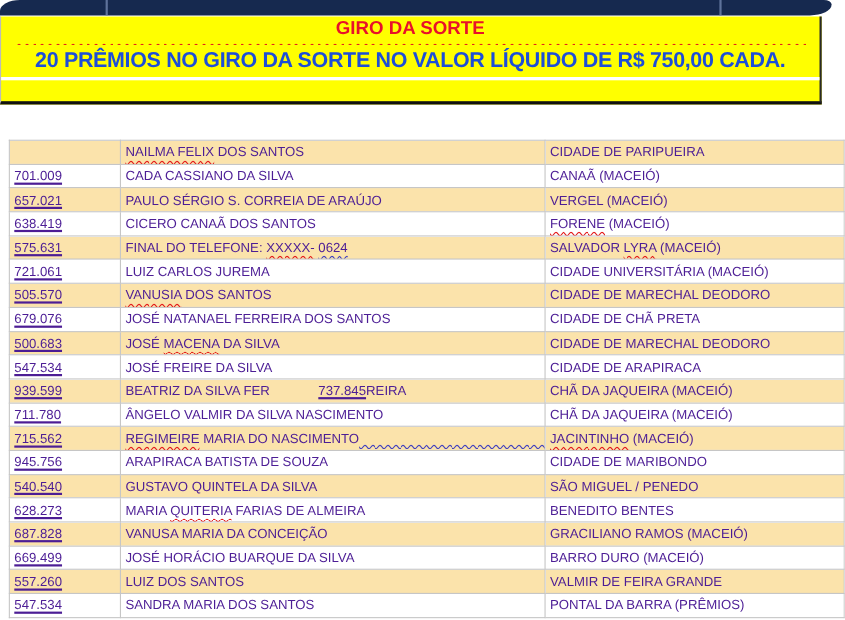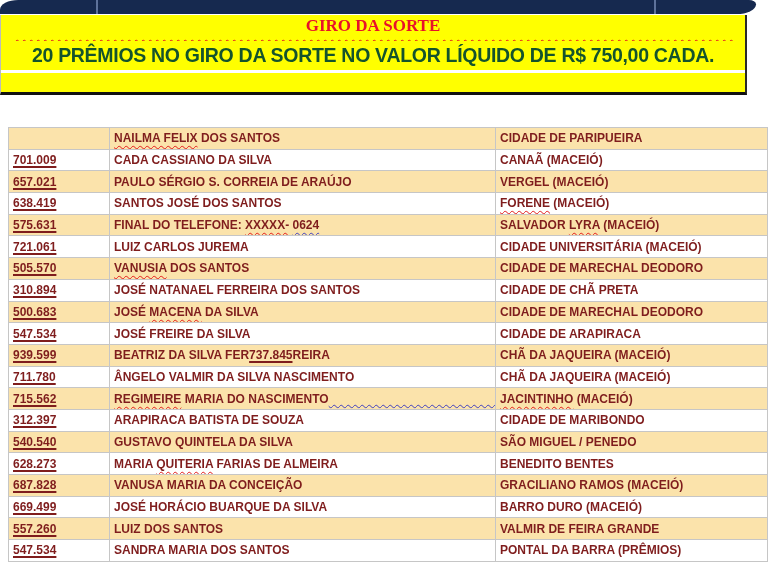--- a/index.html
+++ b/index.html
@@ -25,57 +25,58 @@
     position:absolute;left:0;top:15px;width:747px;height:80px;
     background:#ffff00;
     border-right:2px solid #2a2a2a;
     border-bottom:3px solid #111111;
     border-left:1px solid #bbbbbb;
     box-sizing:border-box;
     display:flex;flex-direction:column;align-items:center;
   }
   .hdr-title{
     margin:2px 0 0 0;font-size:17px;line-height:17px;font-weight:bold;
-    letter-spacing:0px;text-align:center;font-family:Liberation Serif, serif;
+    letter-spacing:0px;text-align:center;
   }
   .hdr-squiggle{
     width:97%;height:7px;line-height:2px;font-size:9px;overflow:hidden;
     text-decoration-line:underline;text-decoration-style:wavy;
     text-decoration-color:#e31b1b;text-decoration-thickness:1px;
     text-decoration-skip-ink:none;white-space:nowrap;
   }
   .hdr-subtitle{
     margin:3px 0 0 0;font-size:19.5px;line-height:22px;font-weight:bold;
     letter-spacing:-0.3px;text-align:center;white-space:nowrap;
   }
   .hdr-divider{width:100%;height:3px;background:#ffffff;margin-top:4px;}
   .hdr-strip{flex:1;width:100%;}
   
   .table-wrap{position:absolute;left:8px;top:127px;width:760px;height:434px;}
   table.winners{
     border-collapse:collapse;table-layout:fixed;width:100%;height:100%;
   }
   table.winners td{
     border:1px solid #c6c6c6;
-    padding:0 4px;font-size:12px;font-weight:bold;color:#7f1d1d;
+    padding:0 4px;font-size:12px;font-weight:normal;color:#4c1d95;
     white-space:nowrap;overflow:hidden;vertical-align:middle;
   }
   table.winners tr{height:21.7px;}
   td.c-num{width:92px;padding-left:2px;}
   td.c-name{width:377px;}
   td.c-city{}
   .row-cream td{background:#fbe3ab;}
   .row-white td{background:#ffffff;}
   .num-text{
     text-decoration:underline;text-decoration-thickness:1.5px;
     text-underline-offset:2px;
   }
   .u-solid{
     text-decoration:underline;text-decoration-thickness:1.5px;
     text-underline-offset:2px;
+    padding-left:44px;
   }
   .sq-red{
     text-decoration-line:underline;text-decoration-style:wavy;
     text-decoration-color:#e31b1b;text-decoration-thickness:1px;
     text-underline-offset:3px;text-decoration-skip-ink:none;
   }
   .sq-blue{
     text-decoration-line:underline;text-decoration-style:wavy;
     text-decoration-color:#3f3fbf;text-decoration-thickness:1px;
     text-underline-offset:3px;text-decoration-skip-ink:none;margin-top:28px;
@@ -91,21 +92,21 @@
 <body>
 
 <div class="topbar">
   <div class="sep sep-1"></div>
   <div class="sep sep-2"></div>
 </div>
 
 <div class="header-block">
   <div class="hdr-title" id="hdr-title" style="color: rgb(232, 17, 42);">GIRO DA SORTE</div>
   <div class="hdr-squiggle" id="hdr-squiggle">&nbsp;&nbsp;&nbsp;&nbsp;&nbsp;&nbsp;&nbsp;&nbsp;&nbsp;&nbsp;&nbsp;&nbsp;&nbsp;&nbsp;&nbsp;&nbsp;&nbsp;&nbsp;&nbsp;&nbsp;&nbsp;&nbsp;&nbsp;&nbsp;&nbsp;&nbsp;&nbsp;&nbsp;&nbsp;&nbsp;&nbsp;&nbsp;&nbsp;&nbsp;&nbsp;&nbsp;&nbsp;&nbsp;&nbsp;&nbsp;&nbsp;&nbsp;&nbsp;&nbsp;&nbsp;&nbsp;&nbsp;&nbsp;&nbsp;&nbsp;&nbsp;&nbsp;&nbsp;&nbsp;&nbsp;&nbsp;&nbsp;&nbsp;&nbsp;&nbsp;&nbsp;&nbsp;&nbsp;&nbsp;&nbsp;&nbsp;&nbsp;&nbsp;&nbsp;&nbsp;&nbsp;&nbsp;&nbsp;&nbsp;&nbsp;&nbsp;&nbsp;&nbsp;&nbsp;&nbsp;&nbsp;&nbsp;&nbsp;&nbsp;&nbsp;&nbsp;&nbsp;&nbsp;&nbsp;&nbsp;&nbsp;&nbsp;&nbsp;&nbsp;&nbsp;&nbsp;&nbsp;&nbsp;&nbsp;&nbsp;&nbsp;&nbsp;&nbsp;&nbsp;&nbsp;&nbsp;&nbsp;&nbsp;&nbsp;&nbsp;&nbsp;&nbsp;&nbsp;&nbsp;&nbsp;&nbsp;&nbsp;&nbsp;&nbsp;&nbsp;&nbsp;&nbsp;&nbsp;&nbsp;&nbsp;&nbsp;&nbsp;&nbsp;&nbsp;&nbsp;&nbsp;&nbsp;&nbsp;&nbsp;&nbsp;&nbsp;&nbsp;&nbsp;&nbsp;&nbsp;&nbsp;&nbsp;&nbsp;&nbsp;&nbsp;&nbsp;&nbsp;&nbsp;&nbsp;&nbsp;&nbsp;&nbsp;&nbsp;&nbsp;&nbsp;&nbsp;&nbsp;&nbsp;&nbsp;&nbsp;&nbsp;&nbsp;&nbsp;&nbsp;&nbsp;&nbsp;&nbsp;&nbsp;&nbsp;&nbsp;&nbsp;&nbsp;&nbsp;&nbsp;&nbsp;&nbsp;&nbsp;&nbsp;&nbsp;&nbsp;&nbsp;&nbsp;&nbsp;&nbsp;&nbsp;&nbsp;&nbsp;&nbsp;&nbsp;&nbsp;&nbsp;&nbsp;&nbsp;&nbsp;&nbsp;&nbsp;&nbsp;&nbsp;&nbsp;&nbsp;&nbsp;&nbsp;&nbsp;&nbsp;&nbsp;&nbsp;&nbsp;&nbsp;&nbsp;&nbsp;&nbsp;&nbsp;&nbsp;&nbsp;&nbsp;&nbsp;&nbsp;&nbsp;&nbsp;&nbsp;&nbsp;&nbsp;&nbsp;&nbsp;&nbsp;&nbsp;&nbsp;&nbsp;&nbsp;&nbsp;&nbsp;&nbsp;&nbsp;&nbsp;&nbsp;&nbsp;&nbsp;&nbsp;&nbsp;&nbsp;&nbsp;&nbsp;&nbsp;&nbsp;&nbsp;&nbsp;&nbsp;&nbsp;&nbsp;&nbsp;&nbsp;&nbsp;&nbsp;&nbsp;&nbsp;&nbsp;&nbsp;&nbsp;&nbsp;&nbsp;&nbsp;&nbsp;&nbsp;&nbsp;&nbsp;&nbsp;&nbsp;&nbsp;&nbsp;&nbsp;&nbsp;&nbsp;&nbsp;&nbsp;&nbsp;&nbsp;&nbsp;&nbsp;&nbsp;&nbsp;&nbsp;&nbsp;&nbsp;&nbsp;&nbsp;&nbsp;&nbsp;&nbsp;&nbsp;&nbsp;&nbsp;&nbsp;&nbsp;&nbsp;&nbsp;&nbsp;&nbsp;&nbsp;&nbsp;&nbsp;</div>
-  <div class="hdr-subtitle" id="hdr-subtitle" style="color: #14532d;">20 PRÊMIOS NO GIRO DA SORTE NO VALOR LÍQUIDO DE R$ 750,00 CADA.</div>
+  <div class="hdr-subtitle" id="hdr-subtitle" style="color: #1d4ed8;">20 PRÊMIOS NO GIRO DA SORTE NO VALOR LÍQUIDO DE R$ 750,00 CADA.</div>
   <div class="hdr-divider"></div>
   <div class="hdr-strip"></div>
 </div>
 
 <div class="table-wrap">
   <table class="winners">
     <tbody id="winners-body">
         <tr class="row-cream">
           <td class="c-num"></td>
           <td class="c-name"><span class="sq-red">NAILMA FELIX</span><span> DOS SANTOS</span></td>
@@ -116,40 +117,40 @@
           <td class="c-name"><span>CADA CASSIANO DA SILVA</span></td>
           <td class="c-city"><span>CANAÃ (MACEIÓ)</span></td>
         </tr>
         <tr class="row-cream">
           <td class="c-num"><span class="num-text">657.021</span></td>
           <td class="c-name"><span>PAULO SÉRGIO S. CORREIA DE ARAÚJO</span></td>
           <td class="c-city"><span>VERGEL (MACEIÓ)</span></td>
         </tr>
         <tr class="row-white">
           <td class="c-num"><span class="num-text">638.419</span></td>
-          <td class="c-name"><span>SANTOS JOSÉ DOS SANTOS</span></td>
+          <td class="c-name"><span>CICERO CANAÃ DOS SANTOS</span></td>
           <td class="c-city"><span class="sq-red">FORENE</span><span> (MACEIÓ)</span></td>
         </tr>
         <tr class="row-cream">
           <td class="c-num"><span class="num-text">575.631</span></td>
           <td class="c-name"><span>FINAL DO TELEFONE: </span><span class="sq-red">XXXXX-</span><span> </span><span class="sq-blue">0624</span></td>
           <td class="c-city"><span>SALVADOR </span><span class="sq-red">LYRA</span><span> (MACEIÓ)</span></td>
         </tr>
         <tr class="row-white">
           <td class="c-num"><span class="num-text">721.061</span></td>
           <td class="c-name"><span>LUIZ CARLOS JUREMA</span></td>
           <td class="c-city"><span>CIDADE UNIVERSITÁRIA (MACEIÓ)</span></td>
         </tr>
         <tr class="row-cream">
           <td class="c-num"><span class="num-text">505.570</span></td>
           <td class="c-name"><span class="sq-red">VANUSIA</span><span> DOS SANTOS</span></td>
           <td class="c-city"><span>CIDADE DE MARECHAL DEODORO</span></td>
         </tr>
         <tr class="row-white">
-          <td class="c-num"><span class="num-text">310.894</span></td>
+          <td class="c-num"><span class="num-text">679.076</span></td>
           <td class="c-name"><span>JOSÉ NATANAEL FERREIRA DOS SANTOS</span></td>
           <td class="c-city"><span>CIDADE DE CHÃ PRETA</span></td>
         </tr>
         <tr class="row-cream">
           <td class="c-num"><span class="num-text">500.683</span></td>
           <td class="c-name"><span>JOSÉ </span><span class="sq-red">MACENA</span><span> DA SILVA</span></td>
           <td class="c-city"><span>CIDADE DE MARECHAL DEODORO</span></td>
         </tr>
         <tr class="row-white">
           <td class="c-num"><span class="num-text">547.534</span></td>
@@ -165,21 +166,21 @@
           <td class="c-num"><span class="num-text">711.780</span></td>
           <td class="c-name"><span>ÂNGELO VALMIR DA SILVA NASCIMENTO</span></td>
           <td class="c-city"><span>CHÃ DA JAQUEIRA (MACEIÓ)</span></td>
         </tr>
         <tr class="row-cream">
           <td class="c-num"><span class="num-text">715.562</span></td>
           <td class="c-name"><span class="sq-red">REGIMEIRE</span><span> MARIA DO NASCIMENTO</span><span class="trail-blue">&nbsp;&nbsp;&nbsp;&nbsp;&nbsp;&nbsp;&nbsp;&nbsp;&nbsp;&nbsp;&nbsp;&nbsp;&nbsp;&nbsp;&nbsp;&nbsp;&nbsp;&nbsp;&nbsp;&nbsp;&nbsp;&nbsp;&nbsp;&nbsp;&nbsp;&nbsp;&nbsp;&nbsp;&nbsp;&nbsp;&nbsp;&nbsp;&nbsp;&nbsp;&nbsp;&nbsp;&nbsp;&nbsp;&nbsp;&nbsp;&nbsp;&nbsp;&nbsp;&nbsp;&nbsp;&nbsp;&nbsp;&nbsp;&nbsp;&nbsp;&nbsp;&nbsp;&nbsp;&nbsp;&nbsp;&nbsp;&nbsp;&nbsp;&nbsp;&nbsp;&nbsp;&nbsp;&nbsp;&nbsp;&nbsp;&nbsp;&nbsp;&nbsp;&nbsp;&nbsp;&nbsp;&nbsp;&nbsp;&nbsp;&nbsp;&nbsp;&nbsp;&nbsp;&nbsp;&nbsp;</span></td>
           <td class="c-city"><span class="sq-red">JACINTINHO</span><span> (MACEIÓ)</span></td>
         </tr>
         <tr class="row-white">
-          <td class="c-num"><span class="num-text">312.397</span></td>
+          <td class="c-num"><span class="num-text">945.756</span></td>
           <td class="c-name"><span>ARAPIRACA BATISTA DE SOUZA</span></td>
           <td class="c-city"><span>CIDADE DE MARIBONDO</span></td>
         </tr>
         <tr class="row-cream">
           <td class="c-num"><span class="num-text">540.540</span></td>
           <td class="c-name"><span>GUSTAVO QUINTELA DA SILVA</span></td>
           <td class="c-city"><span>SÃO MIGUEL / PENEDO</span></td>
         </tr>
         <tr class="row-white">
           <td class="c-num"><span class="num-text">628.273</span></td>

